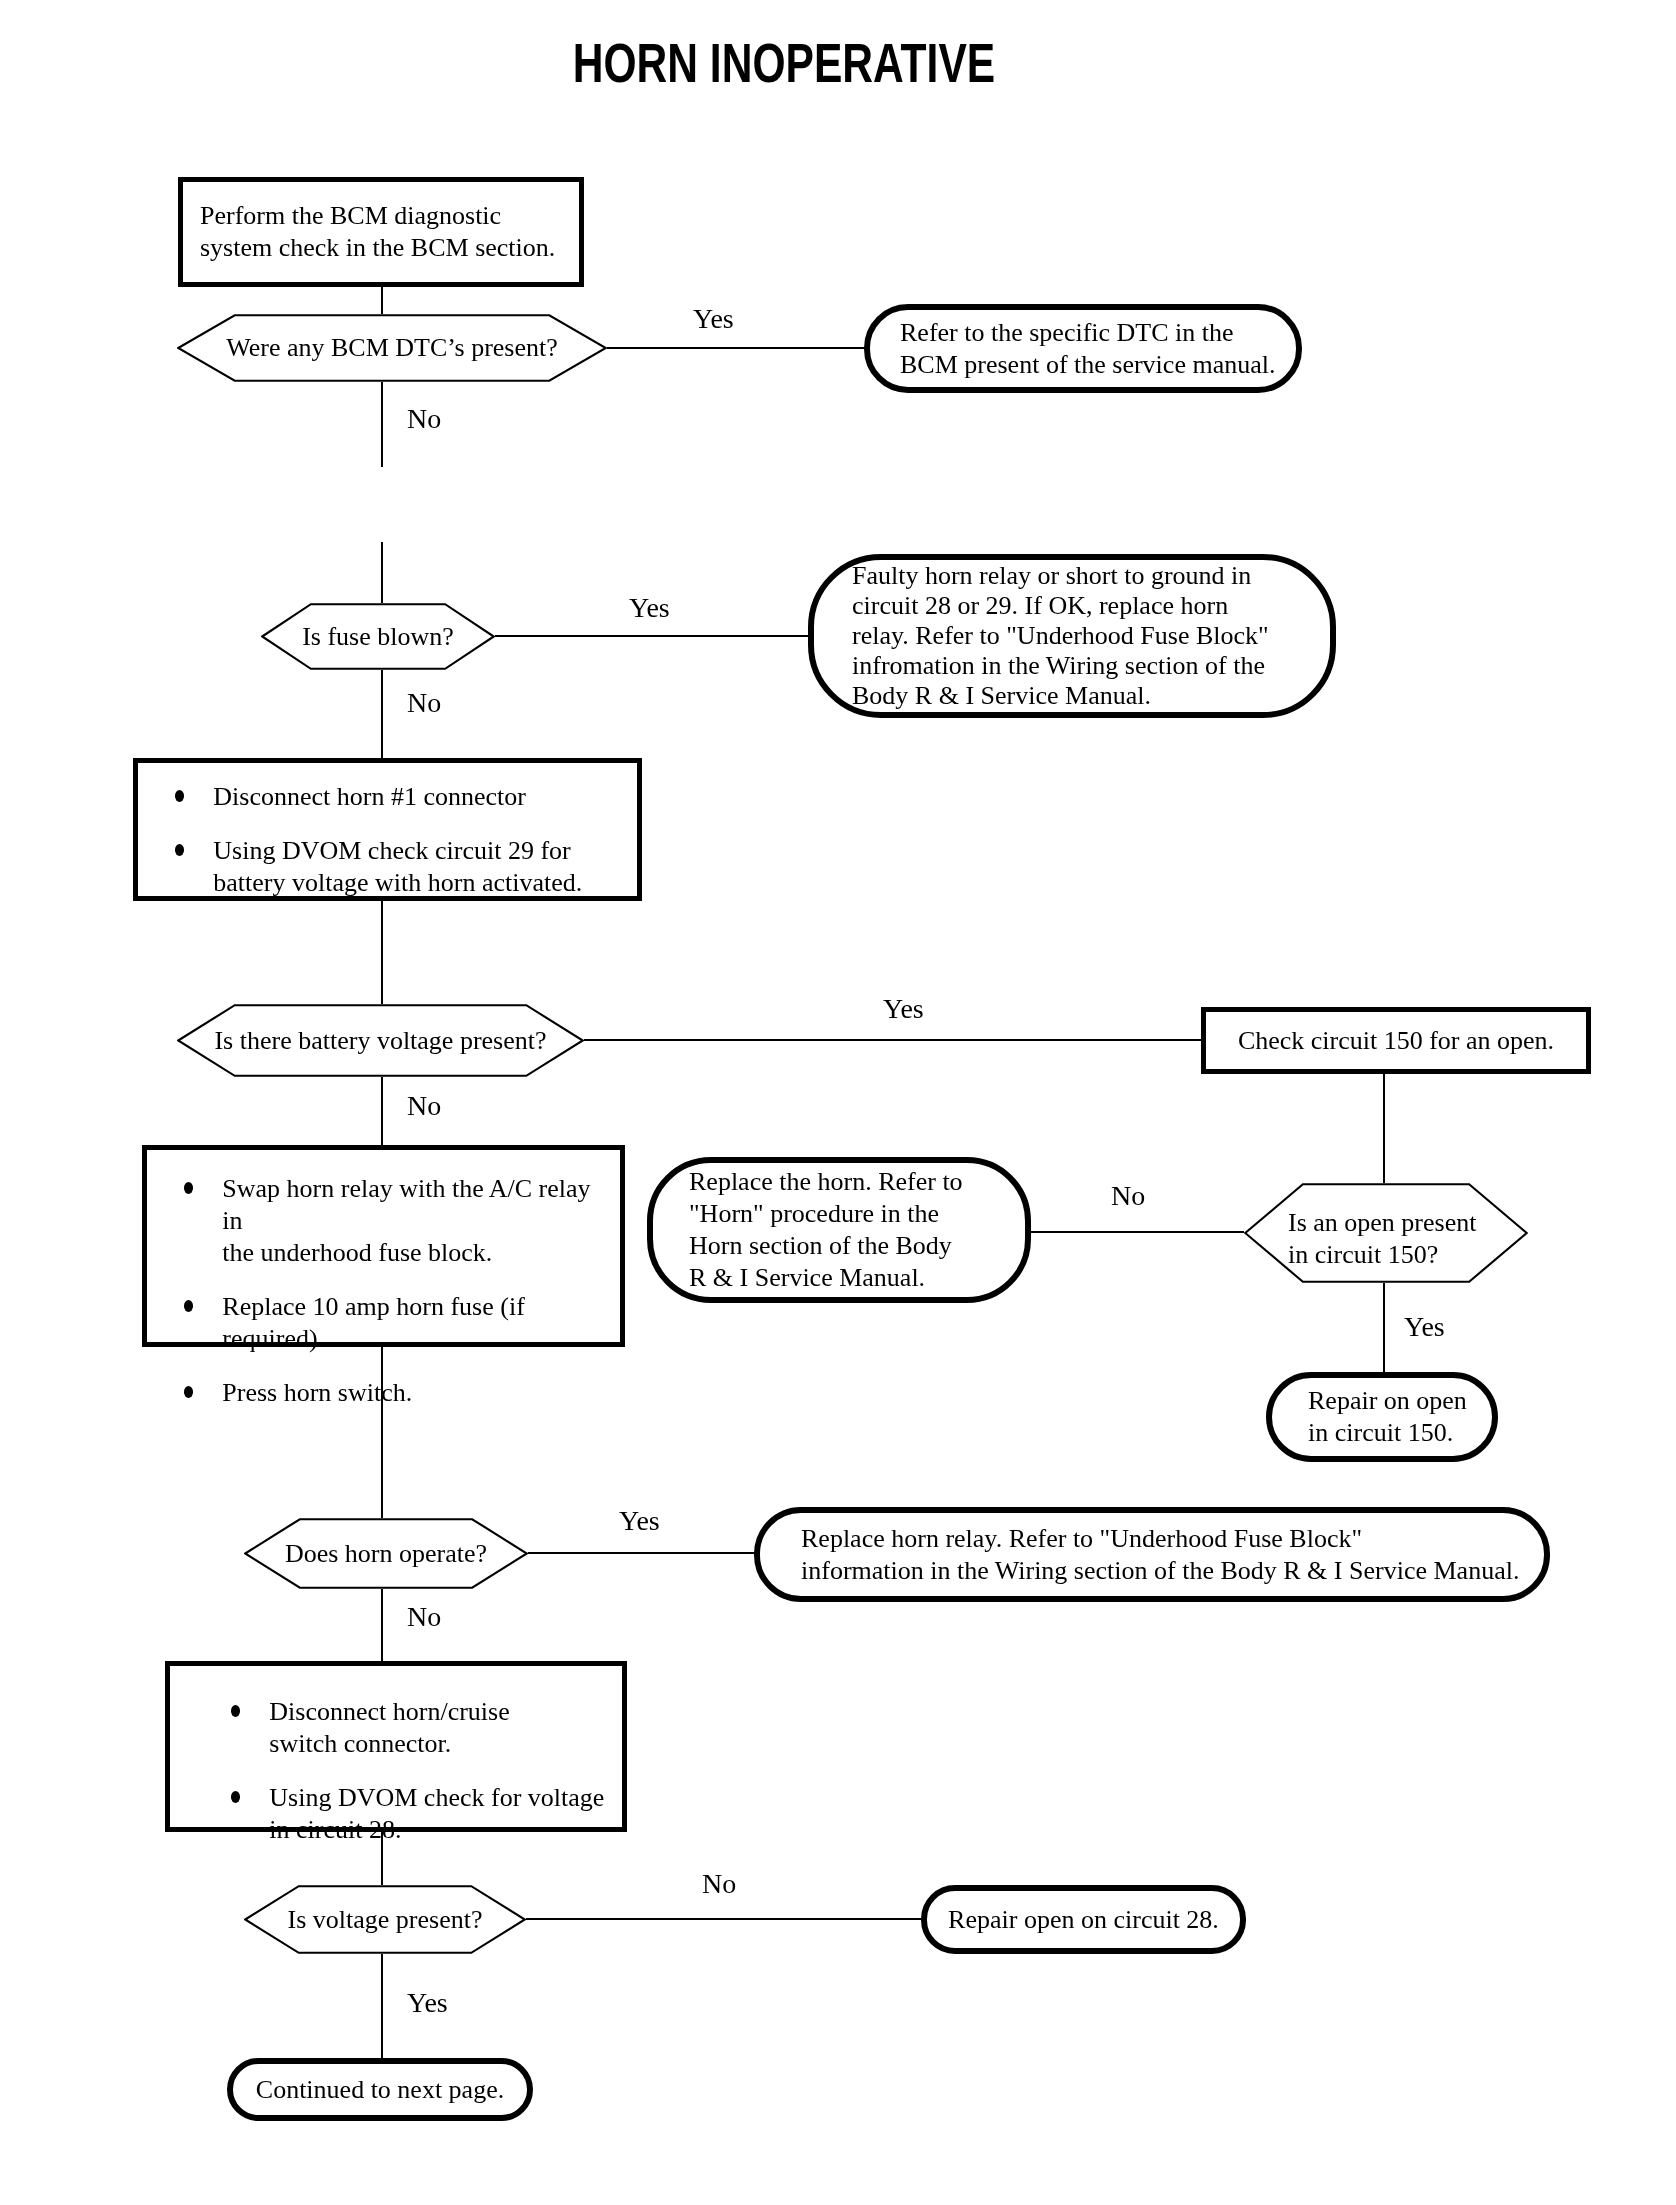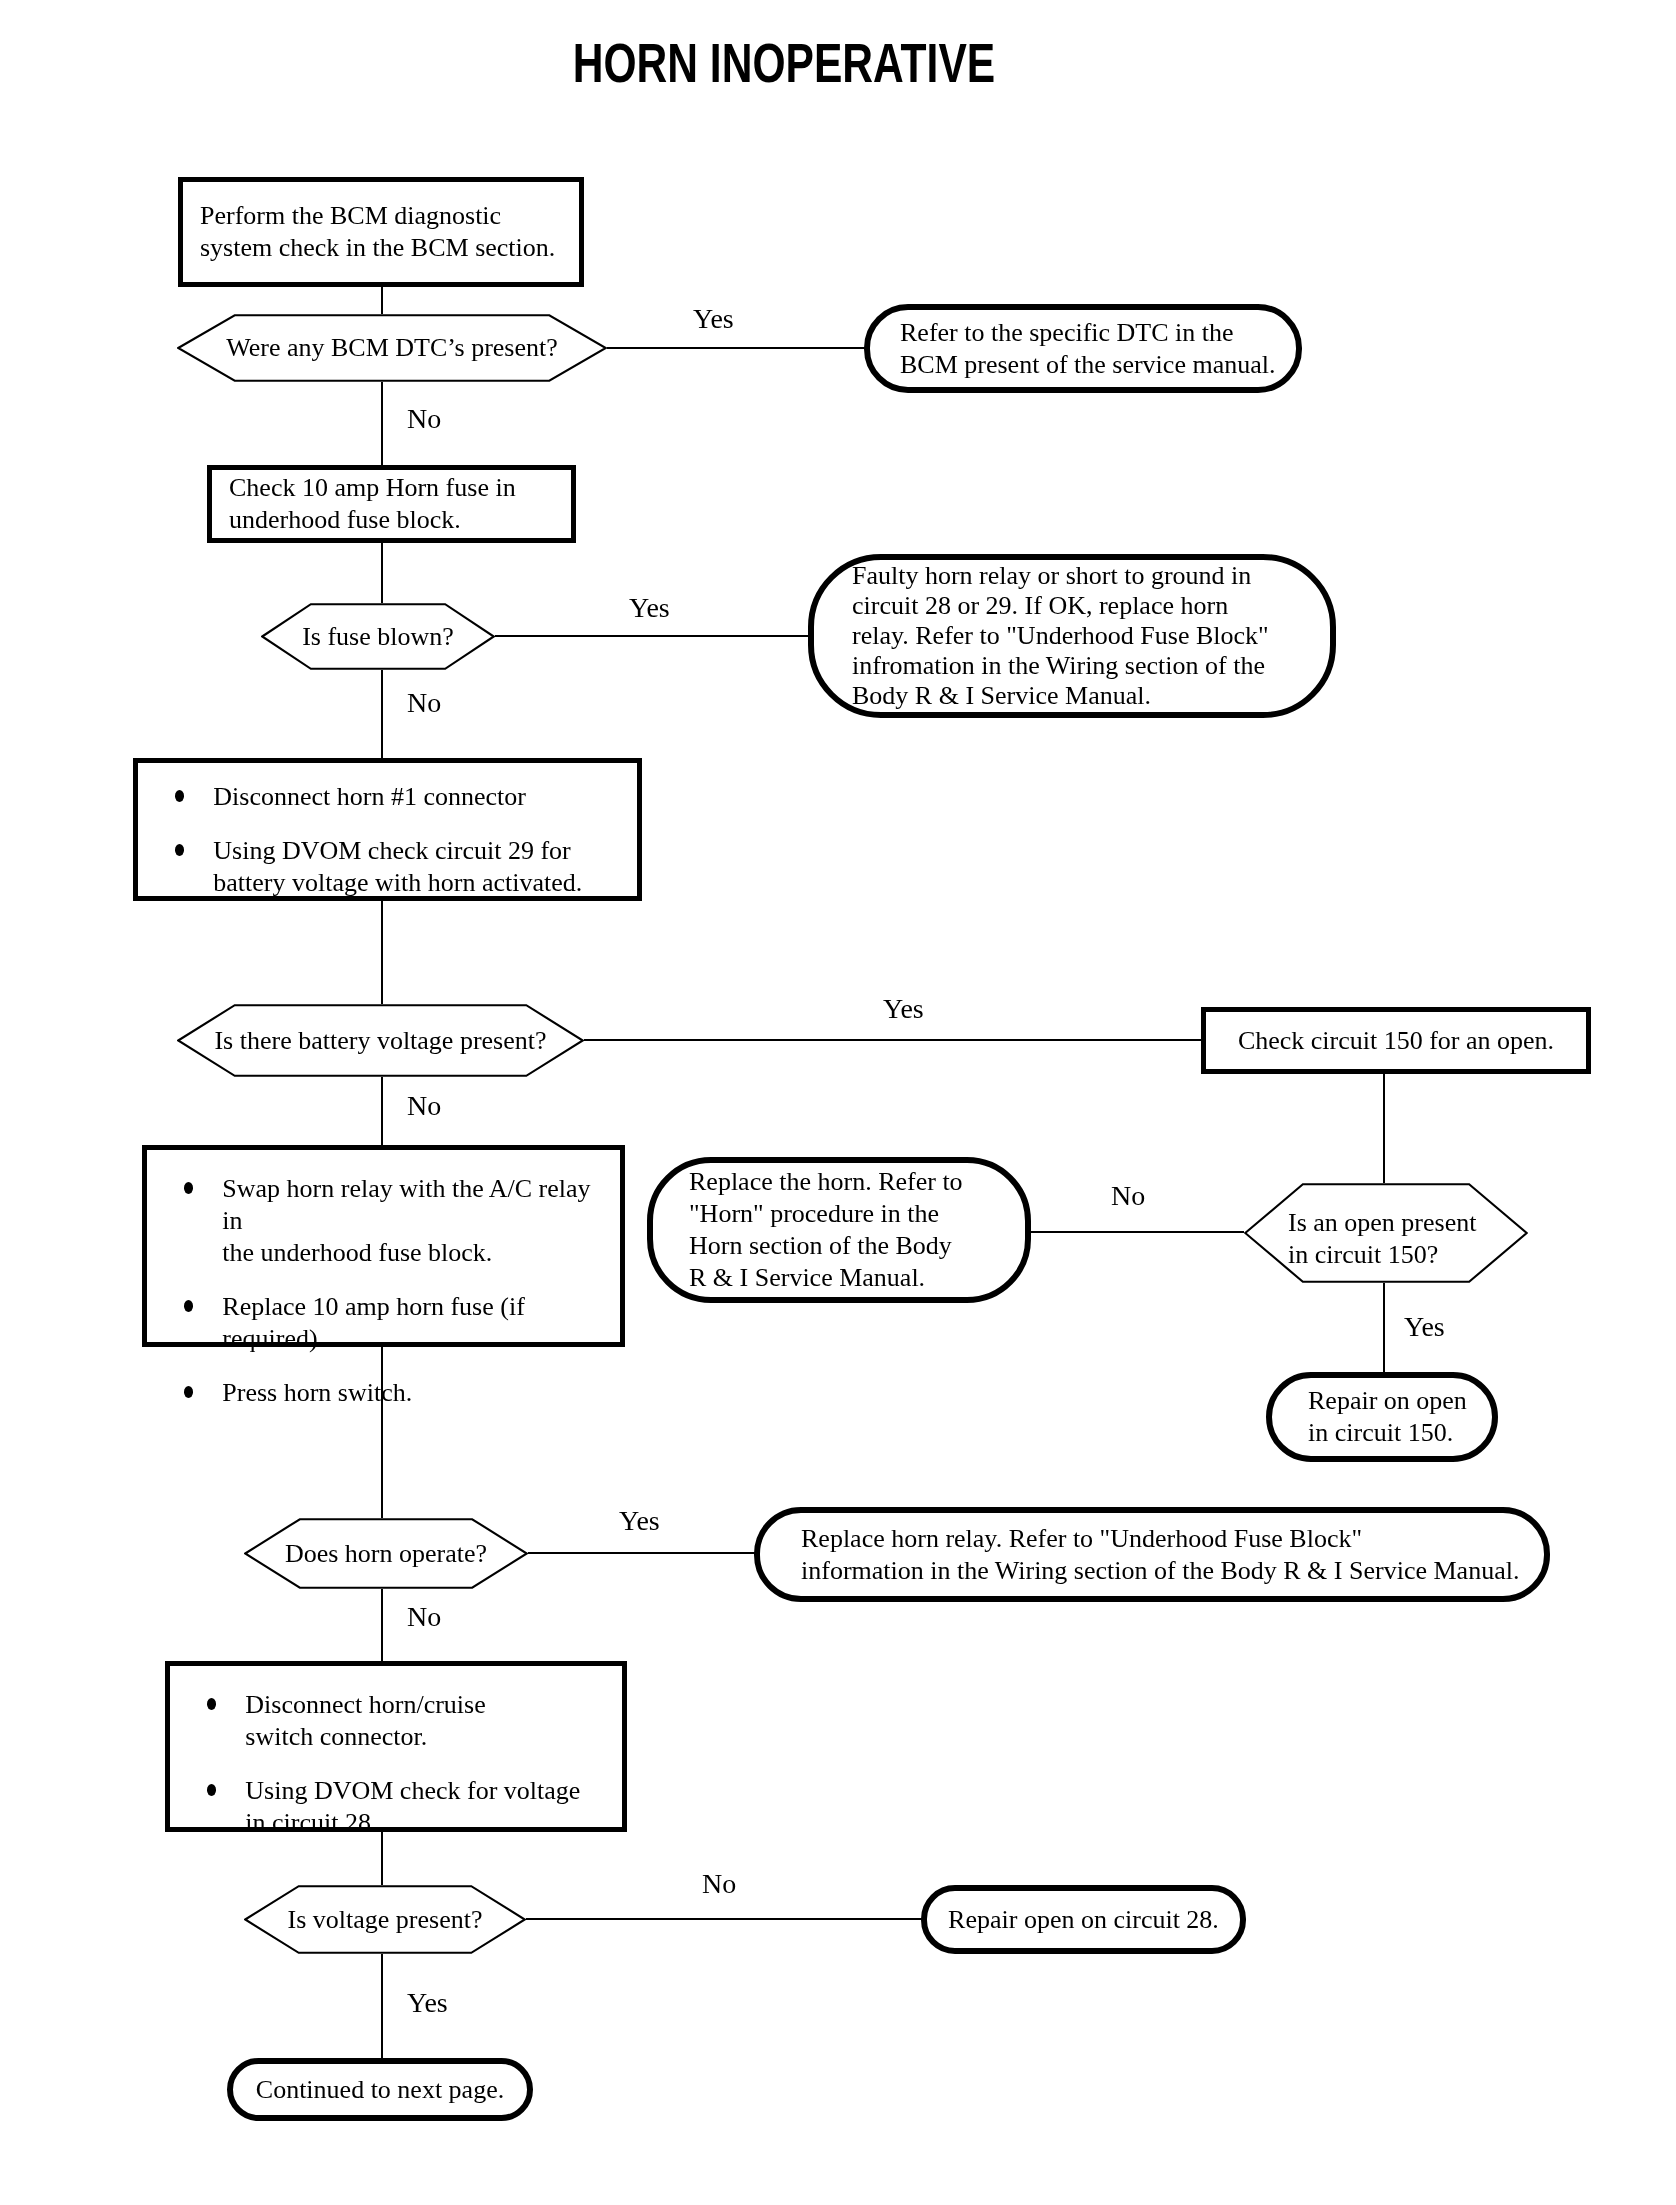--- a/index.html
+++ b/index.html
@@ -99,24 +99,20 @@
       <polygon points="2,56 95,2 613,2 706,56 613,110 95,110"></polygon>
     </svg>
     <div class="hextxt">Were any BCM DTC’s present?</div>
   </div>
 
   <div class="node round" style="left:864px; top:304px; width:438px; height:89px; border-radius:44px;">
     <div class="txt pl50">Refer to the specific DTC in the
 BCM present of the service manual.</div>
   </div>
 
-  <div class="node rect" style="left:207px; top:465px; width:369px; height:78px;">
-    <div class="txt pl28">Check 10 amp Horn fuse in
-underhood fuse block.</div>
-  </div>
 
   <div class="node hex" style="left:261px; top:603px; width:234px; height:67px;">
     <svg viewBox="0 0 385 110" preserveAspectRatio="none">
       <polygon points="2,55 82,2 303,2 383,55 303,108 82,108"></polygon>
     </svg>
     <div class="hextxt">Is fuse blown?</div>
   </div>
 
   <div class="node round" style="left:808px; top:554px; width:528px; height:164px; border-radius:73px;">
     <div class="txt pl62">Faulty horn relay or short to ground in
@@ -195,21 +191,21 @@
     </svg>
     <div class="hextxt">Does horn operate?</div>
   </div>
 
   <div class="node round" style="left:754px; top:1507px; width:796px; height:95px; border-radius:47px;">
     <div class="txt pl68">Replace horn relay. Refer to "Underhood Fuse Block"
 information in the Wiring section of the Body R &amp; I Service Manual.</div>
   </div>
 
   <div class="node rect" style="left:165px; top:1661px; width:462px; height:171px;">
-    <ul class="bullets" style="padding-top:23px;">
+    <ul class="bullets" style="padding-top:30px;margin-left:24px;">
       <li>
         <span class="dot"></span>
         <span class="itxt">Disconnect horn/cruise
 switch connector.</span>
       </li>
       <li>
         <span class="dot"></span>
         <span class="itxt">Using DVOM check for voltage
 in circuit 28.</span>
       </li>

